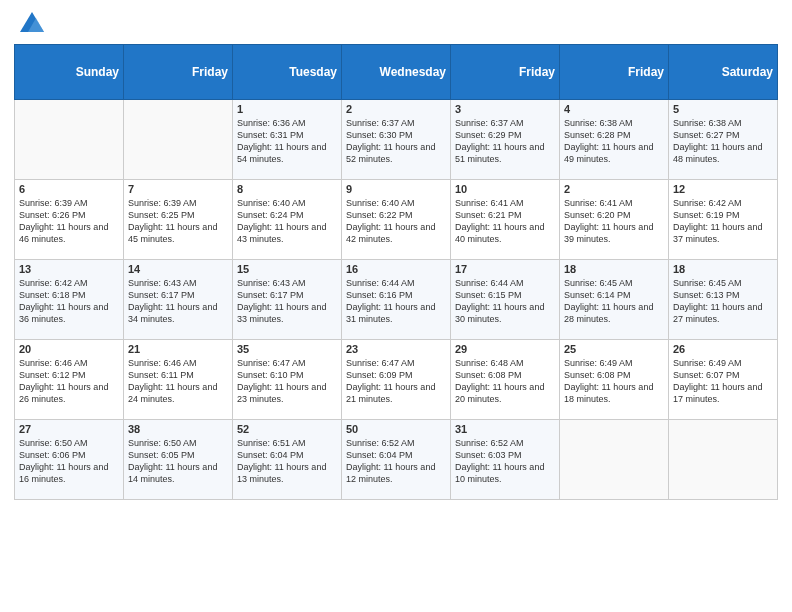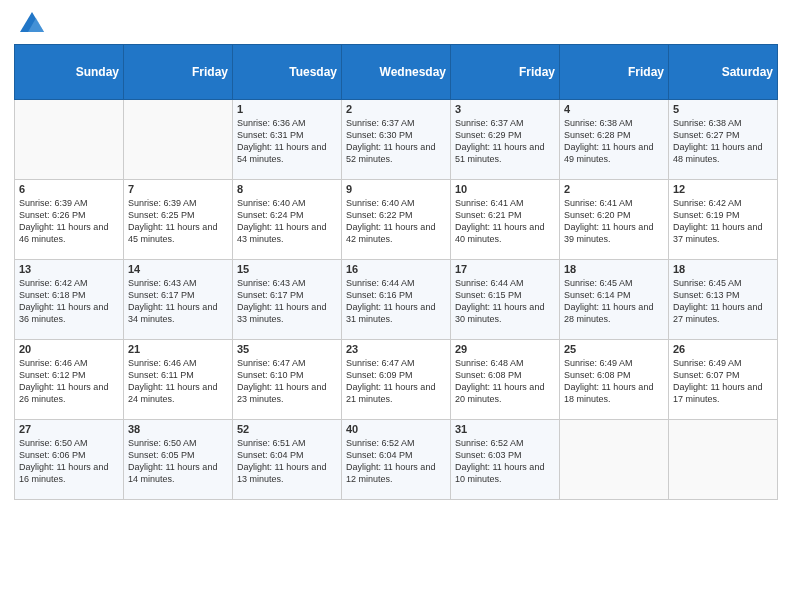--- a/index.html
+++ b/index.html
@@ -257,21 +257,21 @@
           </td>
           <td>
             <span class="day-num">38</span>
             <div class="day-info">Sunrise: 6:50 AM<br>Sunset: 6:05 PM<br>Daylight: 11 hours and 14 minutes.</div>
           </td>
           <td>
             <span class="day-num">52</span>
             <div class="day-info">Sunrise: 6:51 AM<br>Sunset: 6:04 PM<br>Daylight: 11 hours and 13 minutes.</div>
           </td>
           <td>
-            <span class="day-num">40</span>
+            <span class="day-num">50</span>
             <div class="day-info">Sunrise: 6:52 AM<br>Sunset: 6:04 PM<br>Daylight: 11 hours and 12 minutes.</div>
           </td>
           <td>
             <span class="day-num">31</span>
             <div class="day-info">Sunrise: 6:52 AM<br>Sunset: 6:03 PM<br>Daylight: 11 hours and 10 minutes.</div>
           </td>
           <td class="empty-cell"></td>
           <td class="empty-cell"></td>
         </tr>
       </tbody>

